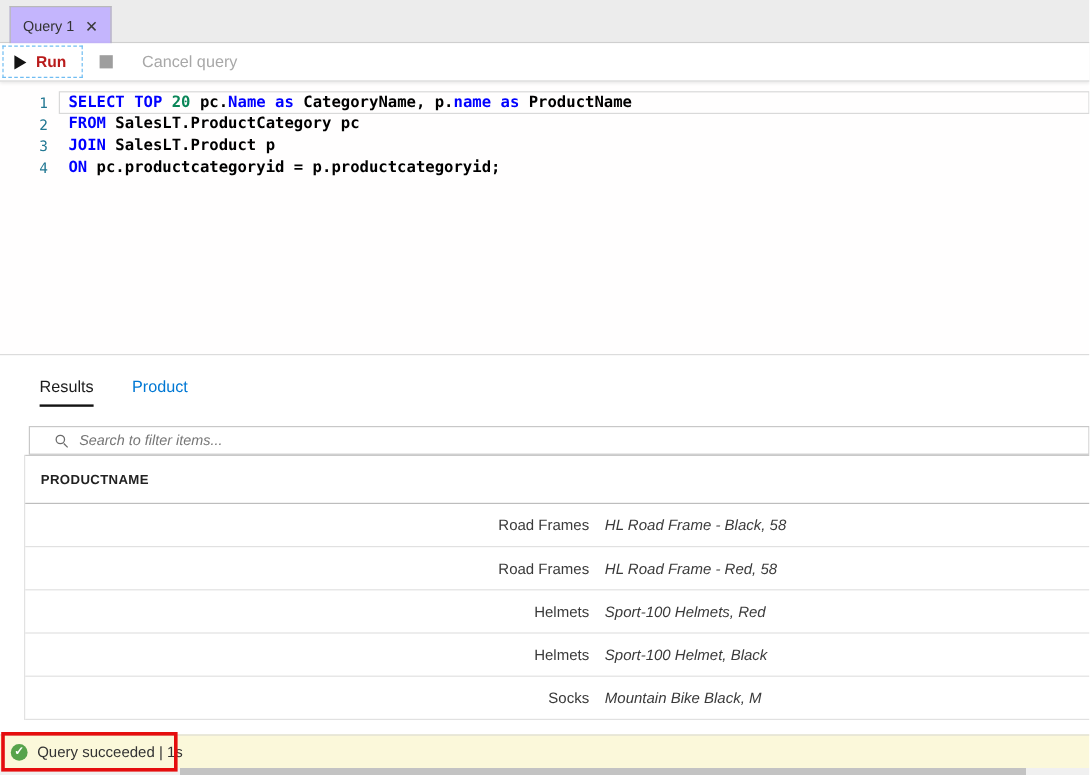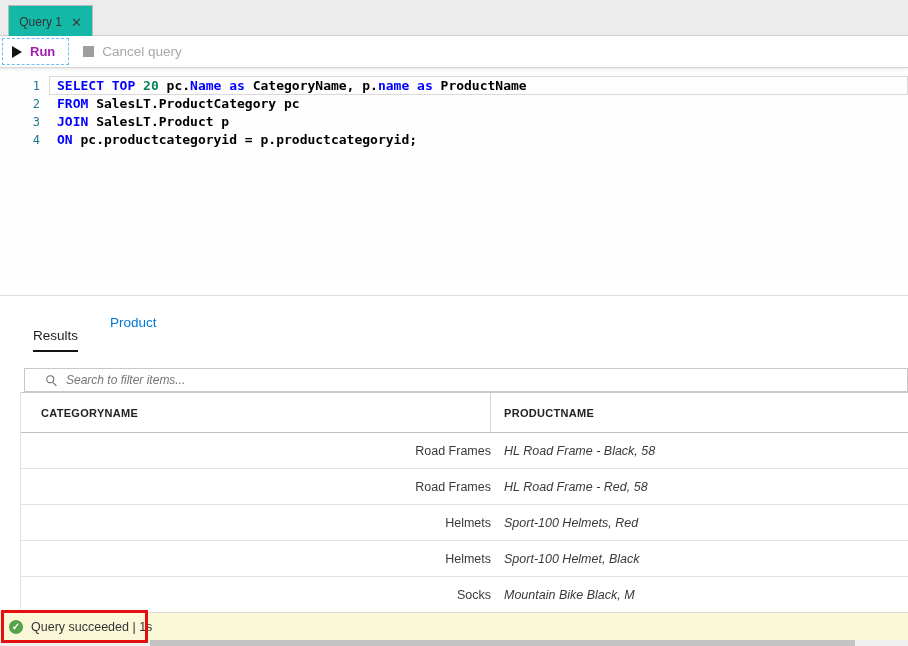--- a/index.html
+++ b/index.html
@@ -6,39 +6,39 @@
   html,body { margin:0; padding:0; background:#fff; }
   #app {
     position:relative; width:908px; height:646px; overflow:hidden;
     font-family:"Liberation Sans", sans-serif; background:#fff;
   }
 
   
   .tabstrip { position:relative; height:36px; background:#ececec; border-bottom:1px solid #d4d4d4; z-index:2; }
   .tab {
     position:absolute; left:8px; top:5px; height:33px; width:85px;
-    background:#14b8a6; border:1px solid #b9b9b9; border-bottom:none;
+    background:#c4b5fd; border:1px solid #b9b9b9; border-bottom:none;
     display:flex; align-items:center; justify-content:center; gap:9px;
     font-size:12px; color:#333; z-index:3; cursor:pointer;
   }
   .tab-close { font-size:13px; color:#3b3b3b; line-height:1; cursor:pointer; }
 
   
   .toolbar {
     position:relative; height:32px; background:#fff; display:flex; align-items:center;
     border-bottom:1px solid #d6d6d6; box-shadow:0 1px 3px rgba(0,0,0,.10); z-index:2;
   }
   .run-btn {
     display:flex; align-items:center; gap:8px; margin-left:2px; height:27px;
     padding:0 13px 0 9px; border:1px dashed #70bdf2; background:transparent;
-    font-family:inherit; font-size:13px; font-weight:700; color:#a21caf; cursor:pointer;
+    font-family:inherit; font-size:13px; font-weight:700; color:#b91c1c; cursor:pointer;
   }
   .play-icon { width:0; height:0; border-left:10px solid #141414; border-top:6px solid transparent; border-bottom:6px solid transparent; }
   .cancel-btn {
-    display:flex; align-items:center; gap:8px; margin-left:8px; border:none; background:transparent;
+    display:flex; align-items:center; gap:24px; margin-left:8px; border:none; background:transparent;
     font-family:inherit; font-size:13.5px; color:#a8a8a8; cursor:default; padding:0 6px;
   }
   .stop-icon { width:11px; height:11px; background:#9e9e9e; }
 
   
   .editor {
     position:relative; height:227px; background:#fffefe; padding-top:9px;
     font-family:"DejaVu Sans Mono","Liberation Mono",monospace; font-size:13px;
   }
   .code-line { position:relative; height:18px; line-height:18px; display:flex; white-space:pre; }
@@ -46,21 +46,21 @@
   .code-text { padding-left:17px;font-weight:bold; }
   .line-box { position:absolute; left:49px; right:0; top:-1px; bottom:0; border:1px solid #d9d9d9; pointer-events:none; }
   .tok-kw  { color:var(--keyword,#0000ff); }
   .tok-num { color:var(--number,#098658); }
   .tok-pl  { color:#000; }
 
   
   .results-panel { border-top:1px solid #dcdcdc; }
   .rtabs { display:flex; gap:32px; margin-left:33px; padding-top:19px; }
   .rtab { font-size:13.5px; padding-bottom:7px; cursor:pointer; color:var(--link-blue,#0078d4); }
-  .rtab.active { color:#1c1c1c; border-bottom:2px solid #141414;margin-top:13px; }
+  .rtab.active { color:#1c1c1c; border-bottom:2px solid #141414; }
 
   .filterbox {
     margin:16px 0 0 24px; width:884px; height:24px; border:1px solid #c8c8c8;
     background:#fff; display:flex; align-items:center; gap:6px; padding-left:20px;
   }
   .filterbox input {
     flex:1; border:none; outline:none; font-family:"Liberation Sans",sans-serif;
     font-size:12px; font-style:italic; color:#444; background:transparent; height:100%;
   }
   .filterbox input::placeholder { color:#767676; font-style:italic; }
@@ -133,21 +133,20 @@
     <div class="filterbox">
       <svg width="13" height="13" viewBox="0 0 16 16">
         <circle cx="6.5" cy="6.5" r="4.3" fill="none" stroke="#6b6b6b" stroke-width="1.3"></circle>
         <line x1="10" y1="10.5" x2="14" y2="14.5" stroke="#6b6b6b" stroke-width="1.3"></line>
       </svg>
       <input type="text" placeholder="Search to filter items..." style="">
     </div>
 
     <div class="grid">
       <div class="g-header">
-        <div class="g-hc1">CATEGORYNAME</div>
         <div class="g-hc2">PRODUCTNAME</div>
       </div>
       <div id="grid-rows">
           <div class="g-row">
             <div class="g-cell c1">Road Frames</div>
             <div class="g-cell c2">HL Road Frame - Black, 58</div>
           </div>
           <div class="g-row">
             <div class="g-cell c1">Road Frames</div>
             <div class="g-cell c2">HL Road Frame - Red, 58</div>

